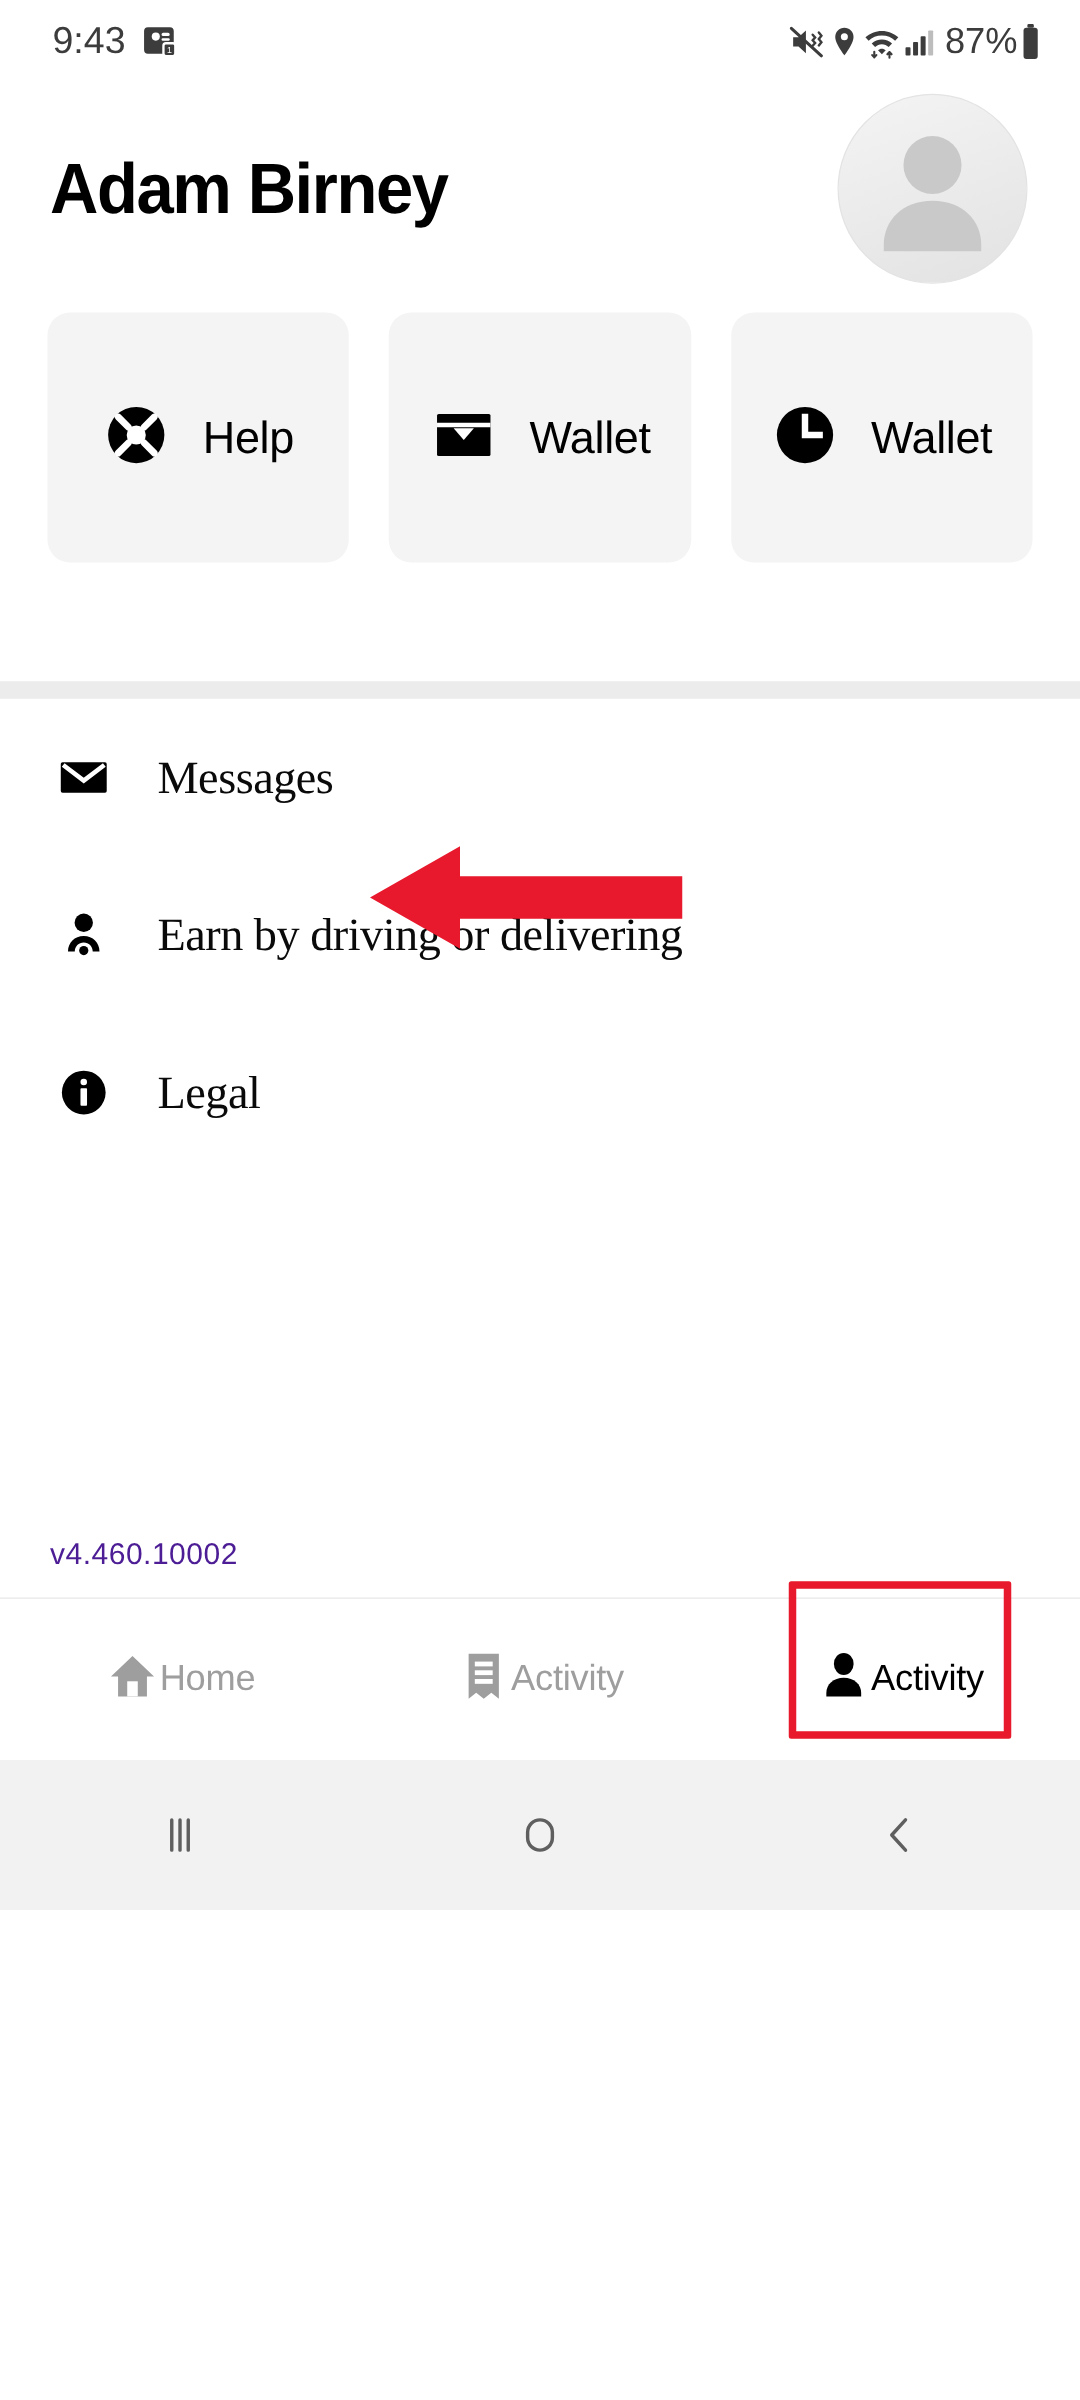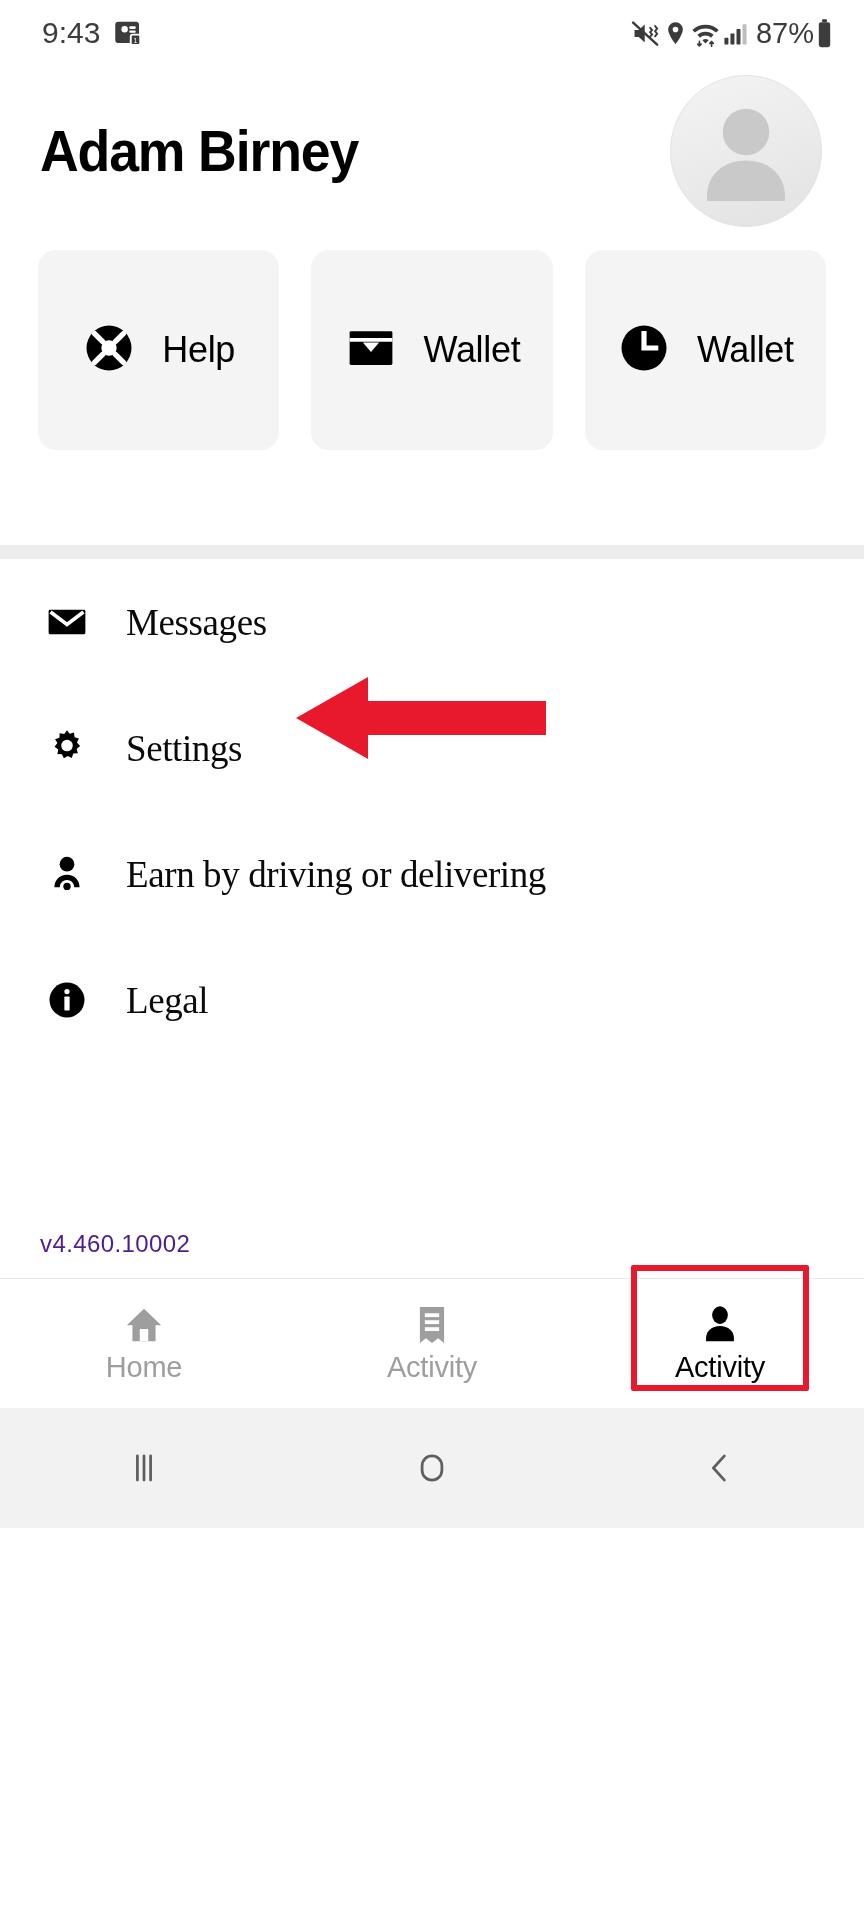--- a/index.html
+++ b/index.html
@@ -83,21 +83,21 @@
     pointer-events:none;
   }
 
   
   .tabbar {
     position:absolute; left:0; bottom:120px; width:864px; height:130px;
     background:#fff; border-top:1px solid #e8e8e8;
     display:flex;
   }
   .tab {
-    flex:1; display:flex; flex-direction:column; align-items:center; justify-content:center;
+    flex:1; display:flex; flex-direction:row; align-items:center; justify-content:center;
     position:relative;
   }
   .tlabel { font-size:29px; letter-spacing:-0.2px; font-family:"Liberation Sans", sans-serif; }
   .tab.inactive .tlabel { color:#9e9e9e; }
   .tab.active .tlabel { color:#000; }
   .tab-highlight {
     position:absolute; left:50%; transform:translateX(-50%);
     top:-14px; width:178px; height:126px;
     border:6px solid #e8192c; border-radius:2px; box-sizing:border-box;
   }
@@ -220,29 +220,20 @@
       <span class="micon">
         <svg width="42" height="42" viewBox="0 0 24 24">
           <rect x="1.5" y="5" width="21" height="14" rx="0.8" fill="#000"></rect>
           <path d="M2.6 6.3L12 13.4l9.4-7.1" stroke="#fff" stroke-width="2.1" fill="none"></path>
         </svg>
       </span>
       <span class="mlabel">Messages</span>
     </div>
 
 
-    <div class="mrow">
-      <span class="micon">
-        <svg width="42" height="42" viewBox="0 0 24 24" fill="#000">
-          <path d="M12 1.8l1.5 2.1 2.5-0.7 0.3 2.6 2.5 0.8-1.1 2.3 1.8 1.9-2 1.7 0.7 2.5-2.6 0.2-0.9 2.5-2.3-1.2-2.2 1.4-1.1-2.4-2.6-0.1 0.5-2.6-2.1-1.5 1.6-2.1-1.3-2.2 2.5-0.9 0.1-2.6 2.6 0.5z"></path>
-          <circle cx="12" cy="10.6" r="3.3" fill="#fff"></circle>
-        </svg>
-      </span>
-      <span class="mlabel">Settings</span>
-    </div>
 
     <div class="mrow">
       <span class="micon">
         <svg width="42" height="42" viewBox="0 0 24 24" fill="#000">
           <circle cx="12" cy="6.4" r="4.2"></circle>
           <path d="M12 12.4c-4.2 0-7.2 3.1-7.2 7.1h3.1c0-2.3 1.8-4.1 4.1-4.1s4.1 1.8 4.1 4.1h3.1c0-4-3-7.1-7.2-7.1z"></path>
           <circle cx="12" cy="19.1" r="2.1"></circle>
         </svg>
       </span>
       <span class="mlabel">Earn by driving or delivering</span>

